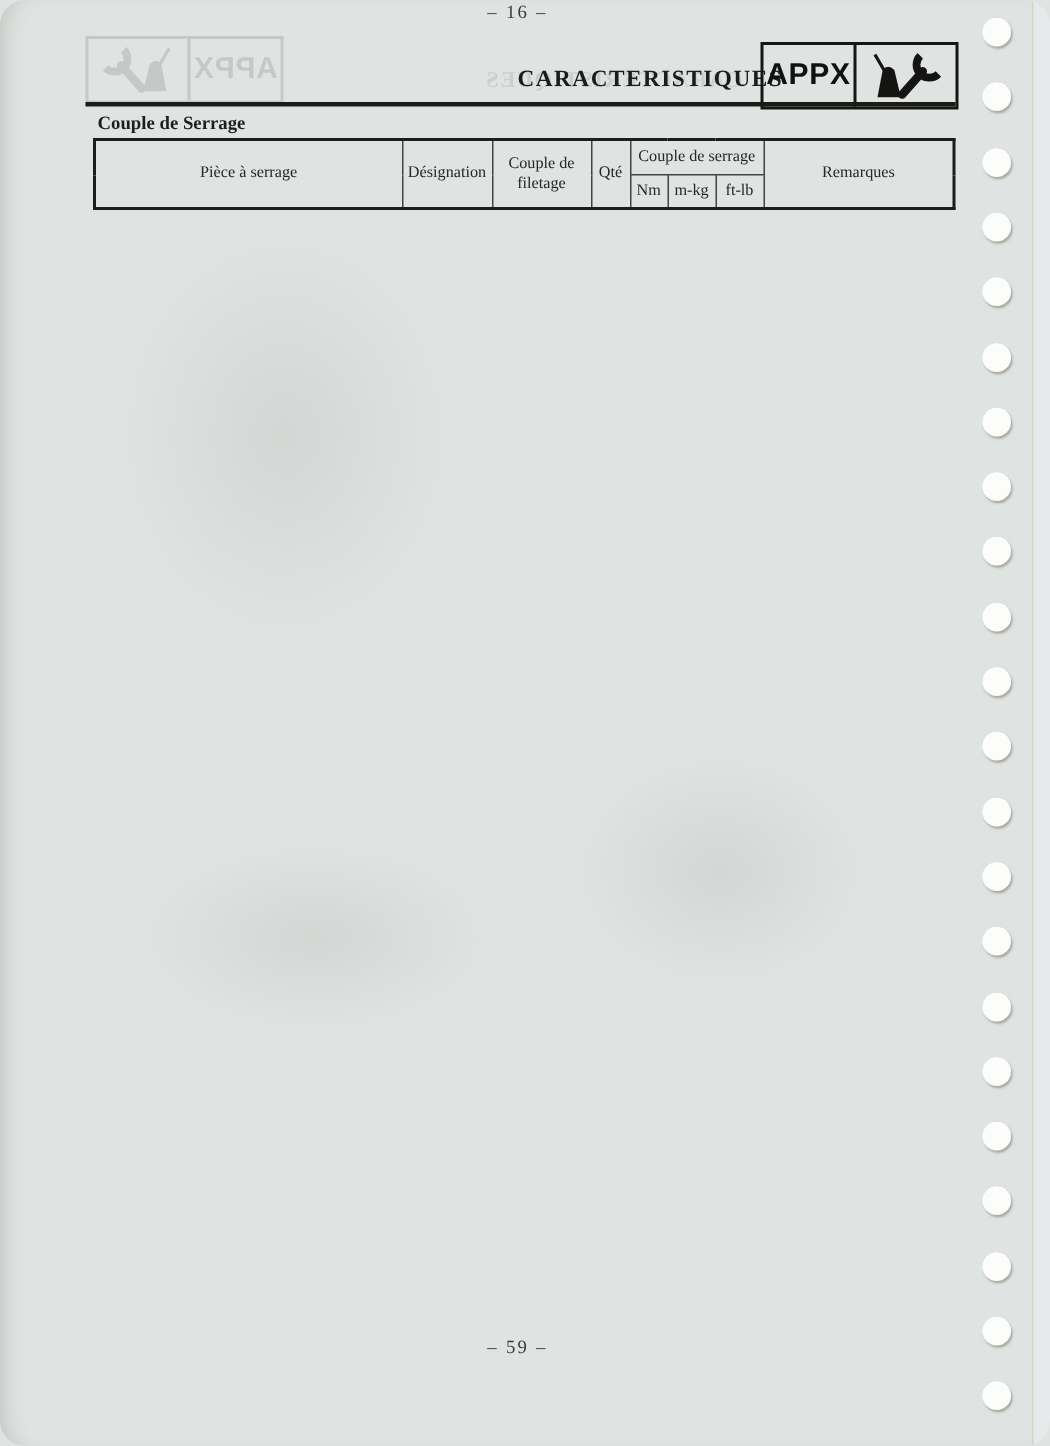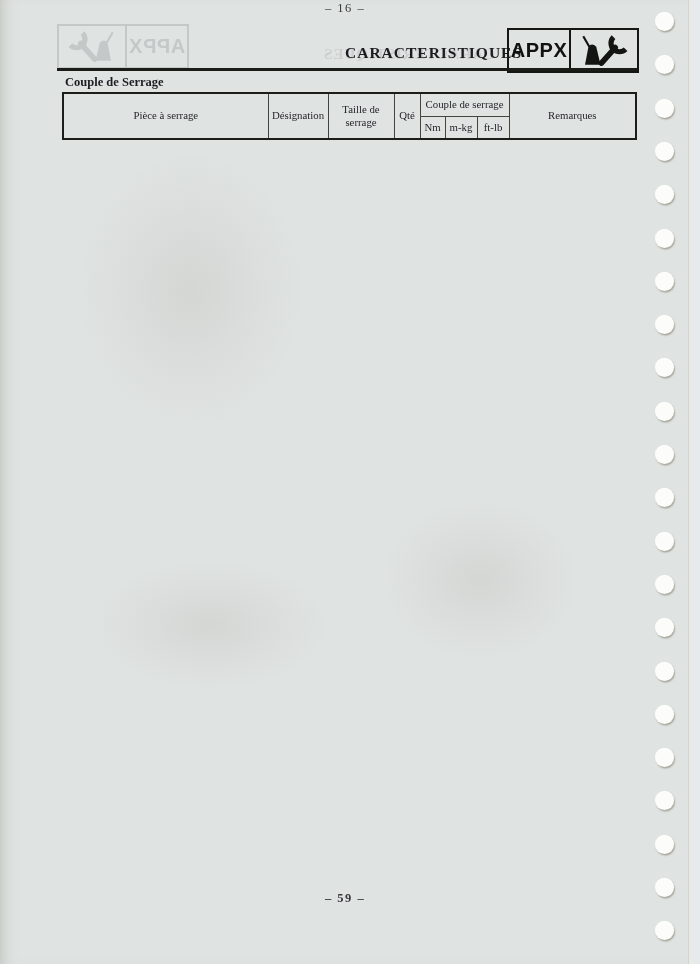--- a/index.html
+++ b/index.html
@@ -7,28 +7,29 @@
   }
   html,body{margin:0;padding:0;}
   body{width:700px;height:964px;background:#dfe3e2;}
   .scan{
     position:relative;width:700px;height:964px;overflow:hidden;
     background:linear-gradient(90deg,#edeadd 0,var(--paper) 30px,var(--paper) 640px,#ecead br 0),
                var(--paper);
     font-family:"Liberation Serif","DejaVu Serif",serif;
     color:var(--ink);
     box-shadow:inset 12px 0 18px -14px rgba(90,85,60,.35);
+    border-radius:17px;
   }
   .edge-strip{position:absolute;top:0;right:0;width:11px;height:100%;background:#e6eaea;border-left:1px solid #d9d3c3;}
   .hole{position:absolute;left:655px;width:19px;height:19px;border-radius:50%;
     background:#fcfcfa;
     box-shadow:1px 1.5px 1.5px rgba(125,120,100,.55), inset 0 1px 1px rgba(255,255,255,.95);}
   .pageno{position:absolute;left:0;width:690px;text-align:center;font-size:12.5px;letter-spacing:1.5px;color:#3a3a3e;}
   .pageno.top{top:1px;}
-  .pageno.bottom{top:891px;font-weight:bold;}
+  .pageno.bottom{top:891px;}
 
   
   .title{position:absolute;top:44px;left:345px;font-size:15.5px;font-weight:bold;letter-spacing:1px;color:#1c1c20;}
   .rule{position:absolute;top:68px;left:57px;width:580px;height:3px;background:#1b1b18;}
   .badge{position:absolute;top:28px;left:507px;width:128px;height:41px;border:2.5px solid #161613;display:flex;background:transparent;}
   .badge-label{width:60px;display:flex;align-items:center;justify-content:center;
     font-family:"Liberation Sans","DejaVu Sans",sans-serif;font-weight:bold;font-size:20px;letter-spacing:.5px;
     border-right:2.5px solid #161613;color:#111;}
   .badge-icons{flex:1;display:flex;align-items:center;justify-content:center;}
 
@@ -130,21 +131,21 @@
         <col style="width:26px">
       <col style="width:25px">
         <col style="width:32px">
         <col style="width:32px">
         <col style="width:127px">
     </colgroup>
     <thead>
       <tr class="h1">
         <th rowspan="2">Pièce à serrage</th>
         <th rowspan="2">Désignation</th>
-        <th rowspan="2">Taille de serrage</th>
+        <th rowspan="2">Couple de filetage</th>
         <th rowspan="2">Qté</th>
         <th colspan="3">Couple de serrage</th>
         <th rowspan="2">Remarques</th>
       </tr>
       <tr class="h2">
         <th>Nm</th>
         <th>m-kg</th>
         <th>ft-lb</th>
       </tr>
     </thead>

